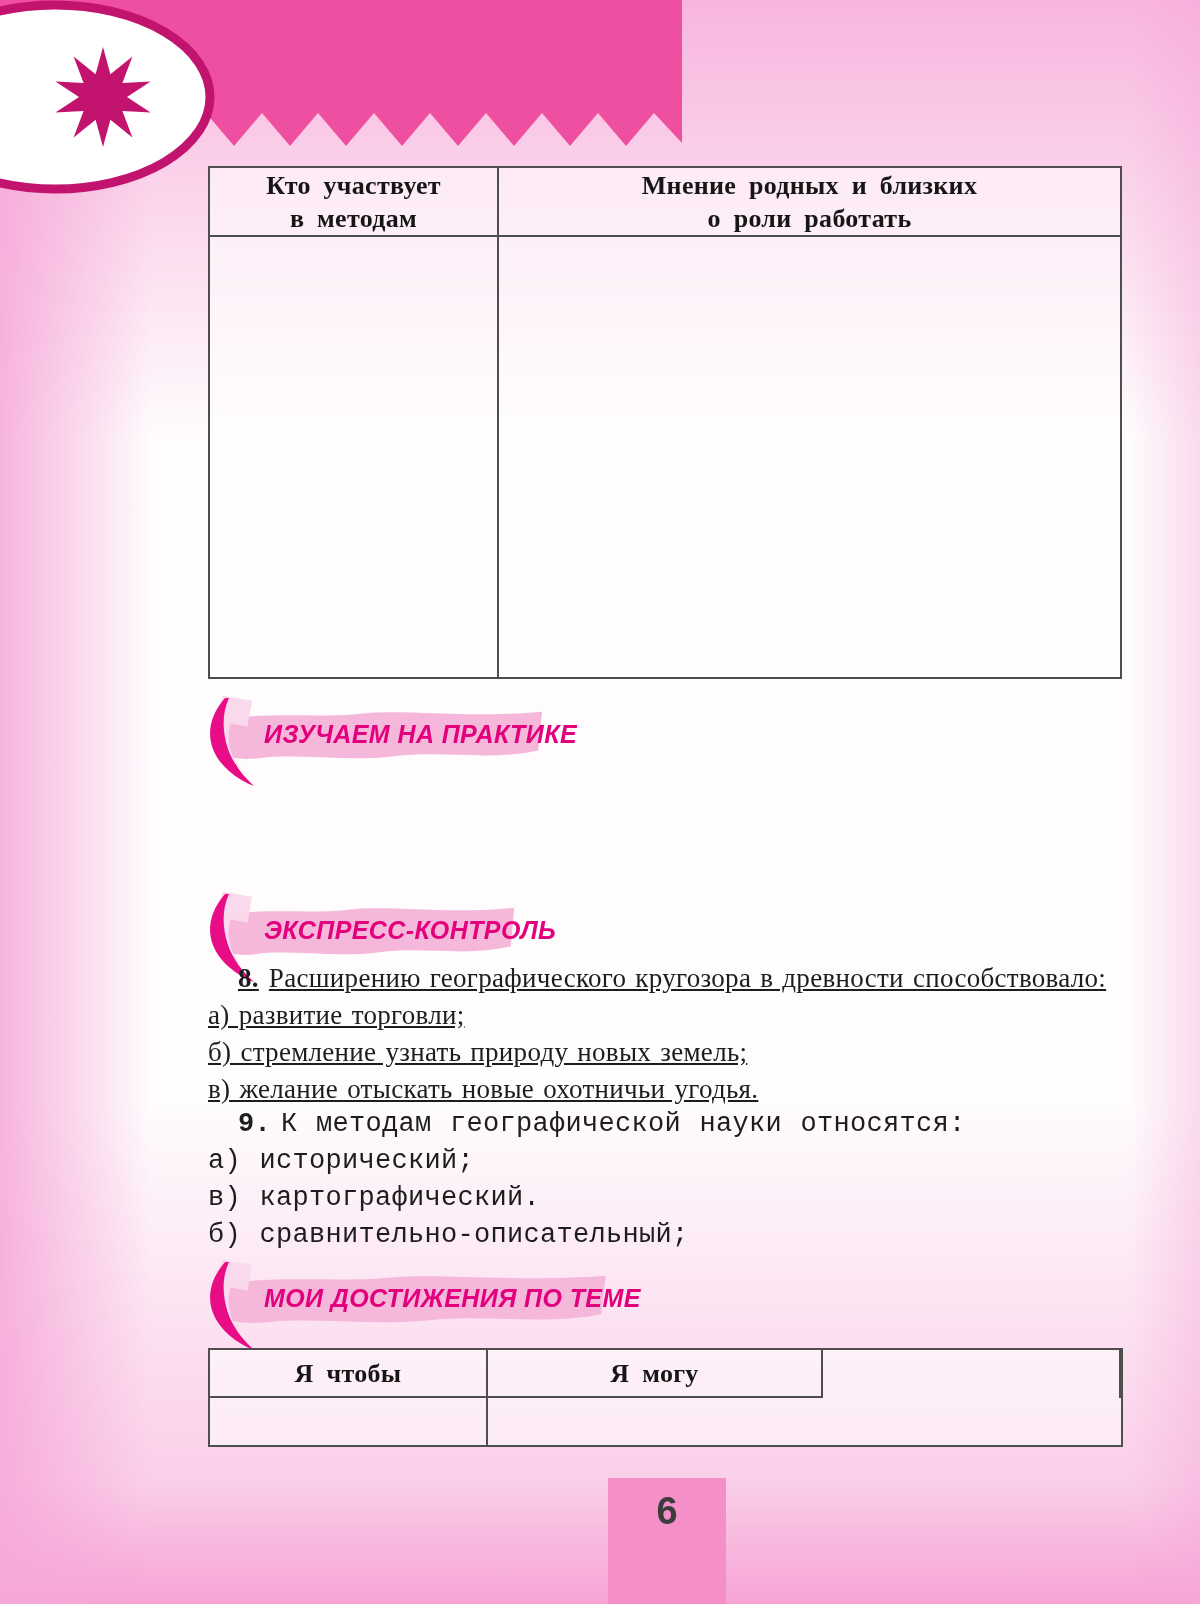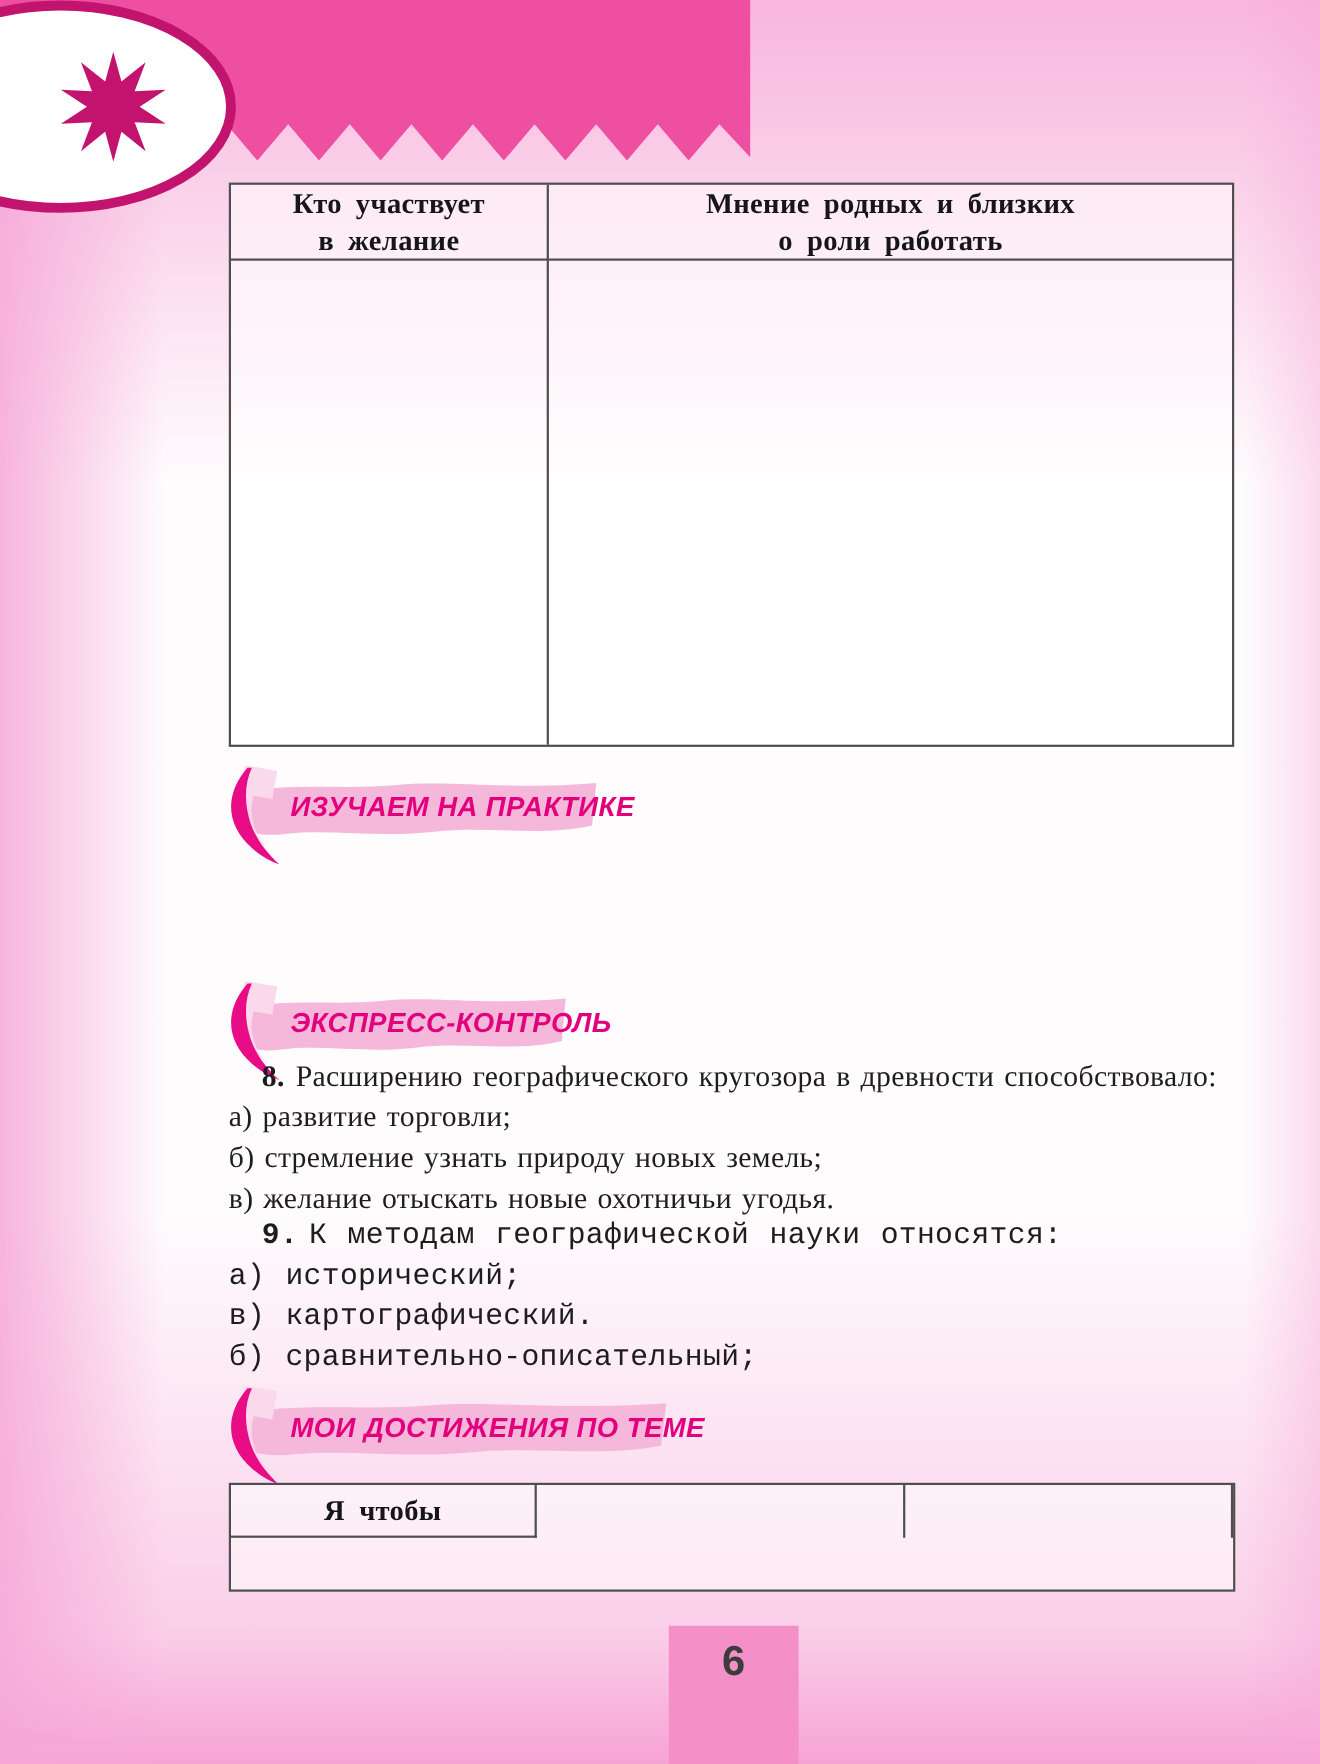--- a/index.html
+++ b/index.html
@@ -74,21 +74,21 @@
 
   <svg class="hdr-svg" width="1200" height="200" viewBox="0 0 1200 200">
     <path d="M0,0 H682 V143 L654,113 L626,146 L598,113 L570,146 L542,113 L514,146 L486,113 L458,146 L430,113 L402,146 L374,113 L346,146 L318,113 L290,146 L262,113 L234,146 L206,113 L178,146 L150,113 L0,113 Z" fill="#ef4fa0"></path>
     <ellipse cx="55" cy="97" rx="155" ry="92" fill="#ffffff" stroke="#c2146f" stroke-width="9"></ellipse>
     <path d="M103,47 L110.4,74.2 L132.4,56.6 L122.4,82.9 L150.6,81.6 L127,97 L150.6,112.5 L122.4,111.1 L132.4,137.5 L110.4,119.8 L103,147 L95.6,119.8 L73.6,137.5 L83.6,111.1 L55.4,112.5 L79,97 L55.4,81.6 L83.6,82.9 L73.6,56.6 L95.6,74.2 Z" fill="#c2146f"></path>
   </svg>
 
   <div class="tbl survey-tbl">
     <div class="cell th b-r b-b">
       <div>Кто участвует</div>
-      <div>в желание</div>
+      <div>в методам</div>
     </div>
     <div class="cell th b-b">
       <div>Мнение родных и близких</div>
       <div>о роли работать</div>
     </div>
     <div class="cell b-r"></div>
     <div class="cell"></div>
   </div>
 
   <div class="banner" style="top:696px;">
@@ -109,21 +109,21 @@
       <path d="M6,15 C50,5 100,13 150,8 C200,3 255,13 338,6 L334,46 C285,57 235,46 185,52 C135,58 85,49 45,54 C28,56 14,54 8,50 Z" fill="#f5b8da"></path>
     </svg>
     <svg class="swoosh" width="70" height="90" viewBox="0 0 70 90">
       <rect x="24" y="2" width="30" height="26" fill="#fbd9ec" transform="rotate(10 39 15)"></rect>
       <path d="M34,8 C20,28 20,48 38,68 L46,74 C30,56 28,32 42,12 Z" fill="#fbd9ec"></path>
       <path d="M29,2 C8,26 9,54 33,75 C41,82 50,87 58,90 C46,79 37,67 32,53 C26,35 26,17 33,2 Z" fill="#e80d86"></path>
     </svg>
     <span class="banner-label">ЭКСПРЕСС-КОНТРОЛЬ</span>
   </div>
 
-  <div class="task" style="top:960px;">
+  <div class="task" style="top:960px;text-decoration:underline;">
     <p class="q-line">
       <span class="tnum">8.</span><span>Расширению географического кругозора в древности способствовало:</span>
     </p>
     <p>а) развитие торговли;</p>
     <p>б) стремление узнать природу новых земель;</p>
     <p>в) желание отыскать новые охотничьи угодья.</p>
   </div>
 
   <div class="task" style="top:1106px;font-family:Liberation Mono, monospace;">
     <p class="q-line">
@@ -141,20 +141,21 @@
     <svg class="swoosh" width="70" height="90" viewBox="0 0 70 90">
       <rect x="24" y="2" width="30" height="26" fill="#fbd9ec" transform="rotate(10 39 15)"></rect>
       <path d="M34,8 C20,28 20,48 38,68 L46,74 C30,56 28,32 42,12 Z" fill="#fbd9ec"></path>
       <path d="M29,2 C8,26 9,54 33,75 C41,82 50,87 58,90 C46,79 37,67 32,53 C26,35 26,17 33,2 Z" fill="#e80d86"></path>
     </svg>
     <span class="banner-label">МОИ ДОСТИЖЕНИЯ ПО ТЕМЕ</span>
   </div>
 
   <div class="tbl ach-tbl">
     <div class="cell th b-r b-b">Я чтобы</div>
+    <div class="cell th b-r b-b">Я могу</div>
     <div class="cell b-r"></div>
     <div class="cell b-r"></div>
     <div class="cell"></div>
   </div>
 
   <div class="pagebox">
     <div class="pagenum">6</div>
   </div>
 
 </div>

